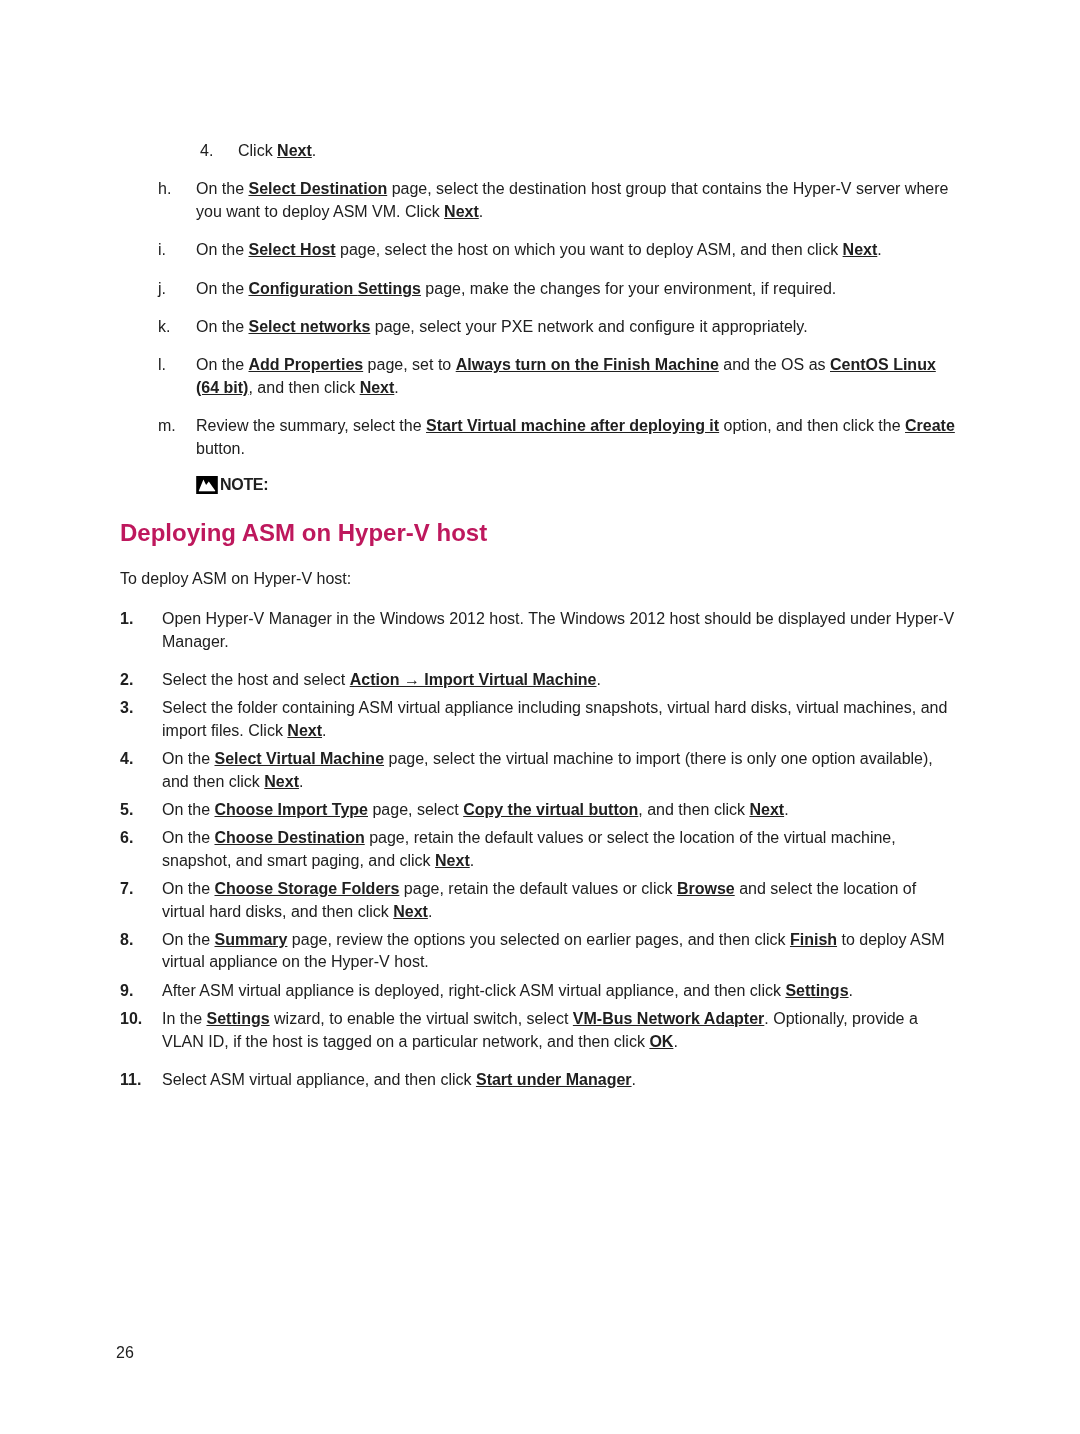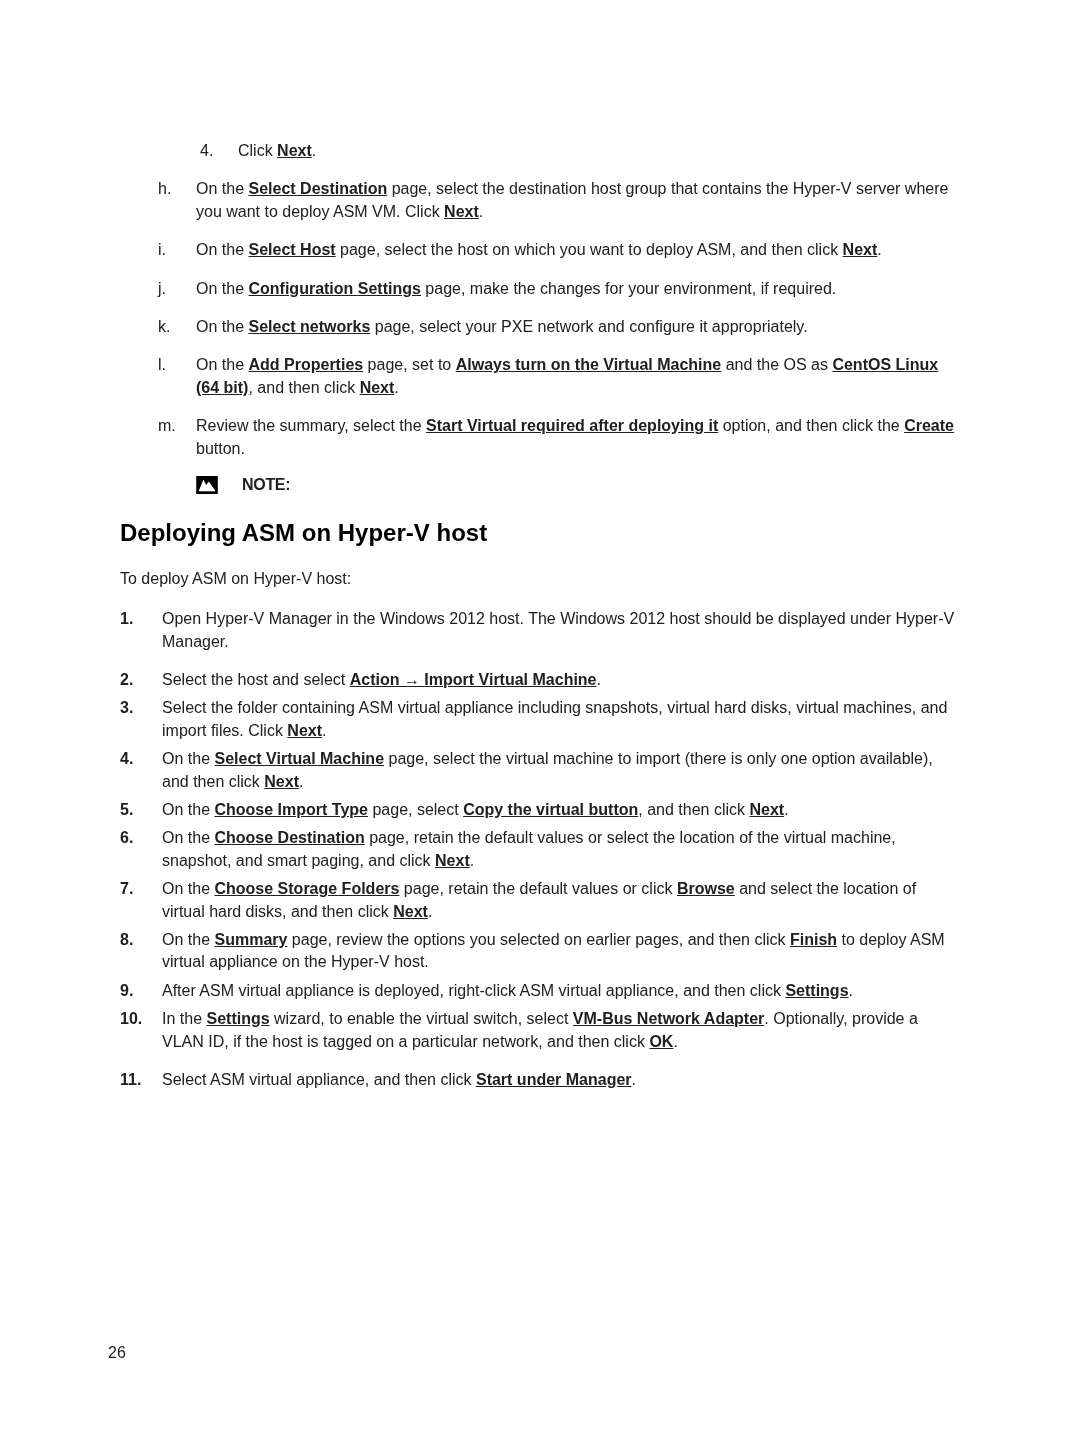--- a/index.html
+++ b/index.html
@@ -54,47 +54,47 @@
   }
   .nested-level1 {
     padding-left: 38px;
   }
   .strong { font-weight: 700; text-decoration: underline; }
   h3.heading {
     font-size: 24px;
     font-weight: 700;
     margin: 4px 0 18px 0;
     letter-spacing: 0;
-    color: #000000;
+    color: #be185d;
   }
   .intro {
     margin: 16px 0 18px 0;
   }
   .num-bold {
     font-weight: 700;
   }
   .note-row {
     display: flex;
     align-items: center;
-    gap: 24px;
+    gap: 2px;
     margin-top: 4px;
   }
   .note-icon {
     width: 22px;
     height: 18px;
     display: inline-block;
   }
   .note-icon svg { display: block; }
   .note-label {
     font-weight: 700;
     letter-spacing: -0.3px;
   }
   .page-number {
     position: absolute;
-    left: 108px;
+    left: 116px;
     bottom: 70px;
     font-size: 16px;
   }
 </style>
 </head>
 <body>
 
 <div class="page">
 
   <ul class="sublist nested-level2">
@@ -116,25 +116,25 @@
     <li class="li-outer">
       <span class="li-marker-inner">j.</span>
       <span class="li-body">On the <span class="strong">Configuration <span class="strong">Settings</span></span> page, make the changes for your environment, if required.</span>
     </li>
     <li class="li-outer">
       <span class="li-marker-inner">k.</span>
       <span class="li-body">On the <span class="strong">Select networks</span> page, select your PXE network and configure it appropriately.</span>
     </li>
     <li class="li-outer">
       <span class="li-marker-inner">l.</span>
-      <span class="li-body">On the <span class="strong">Add Properties</span> page, set to <span class="strong">Always turn on the Virtual Machine</span> and the OS as <span class="strong">CentOS Linux (64 bit)</span>, and then click <span class="strong">Next</span>.</span>
+      <span class="li-body">On the <span class="strong">Add Properties</span> page, set to <span class="strong">Always turn on the Finish Machine</span> and the OS as <span class="strong">CentOS Linux (64 bit)</span>, and then click <span class="strong">Next</span>.</span>
     </li>
     <li class="li-outer" style="margin-bottom:10px;">
       <span class="li-marker-inner">m.</span>
-      <span class="li-body">Review the summary, select the <span class="strong">Start Virtual required after deploying it</span> option, and then click the <span class="strong">Create</span> button.</span>
+      <span class="li-body">Review the summary, select the <span class="strong">Start Virtual machine after deploying it</span> option, and then click the <span class="strong">Create</span> button.</span>
     </li>
     <li class="li-outer" style="margin-bottom:20px;">
       <span class="li-marker-inner"></span>
       <span class="li-body">
         <span class="note-row">
           <span class="note-icon">
             <svg viewBox="0 0 24 20" width="22" height="18">
               <rect x="0" y="0" width="24" height="20" fill="#000"></rect>
               <path d="M3 16 L8 4 L11 10 L14 6 L21 16 Z" fill="#fff"></path>
               <rect x="3" y="15.5" width="18" height="1.5" fill="#fff"></rect>

